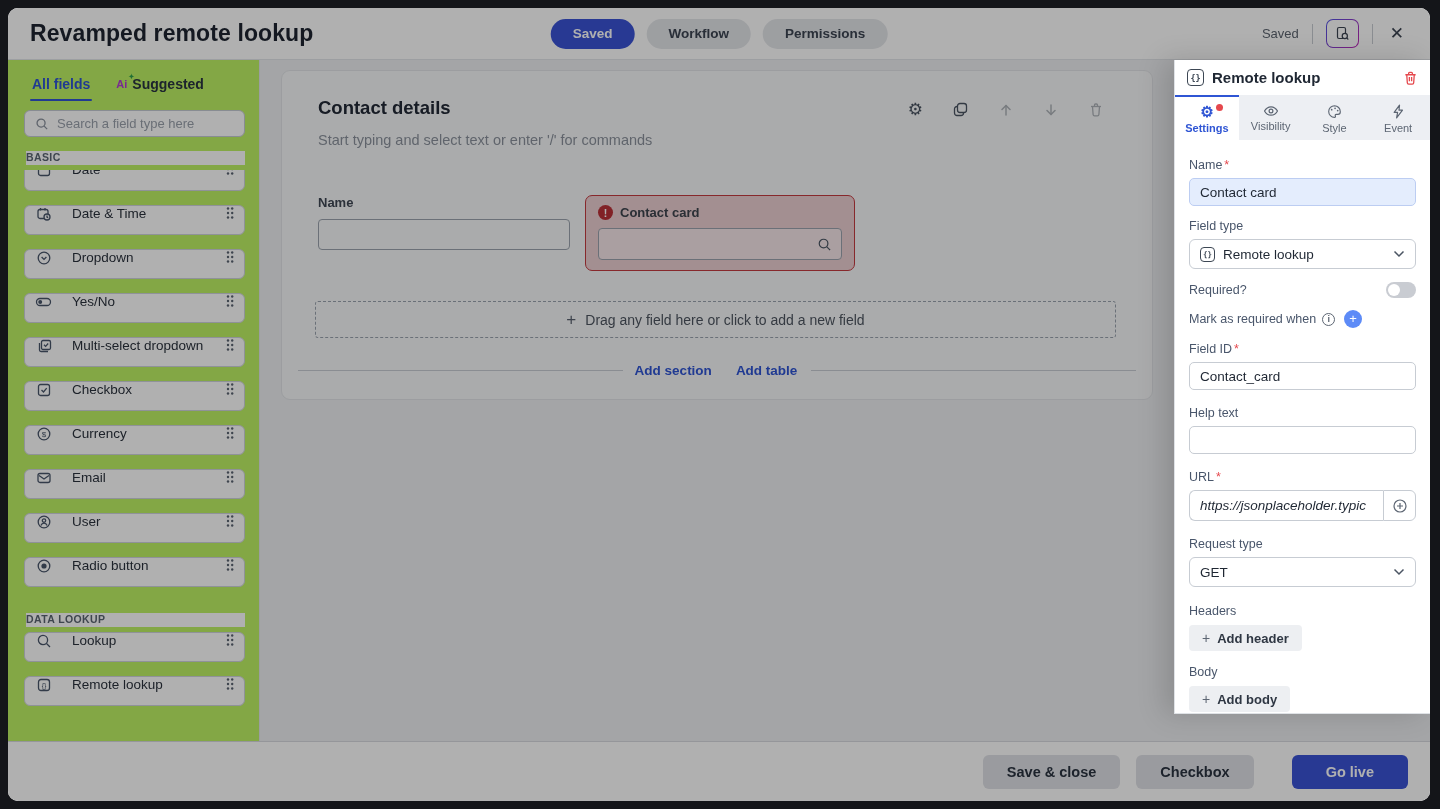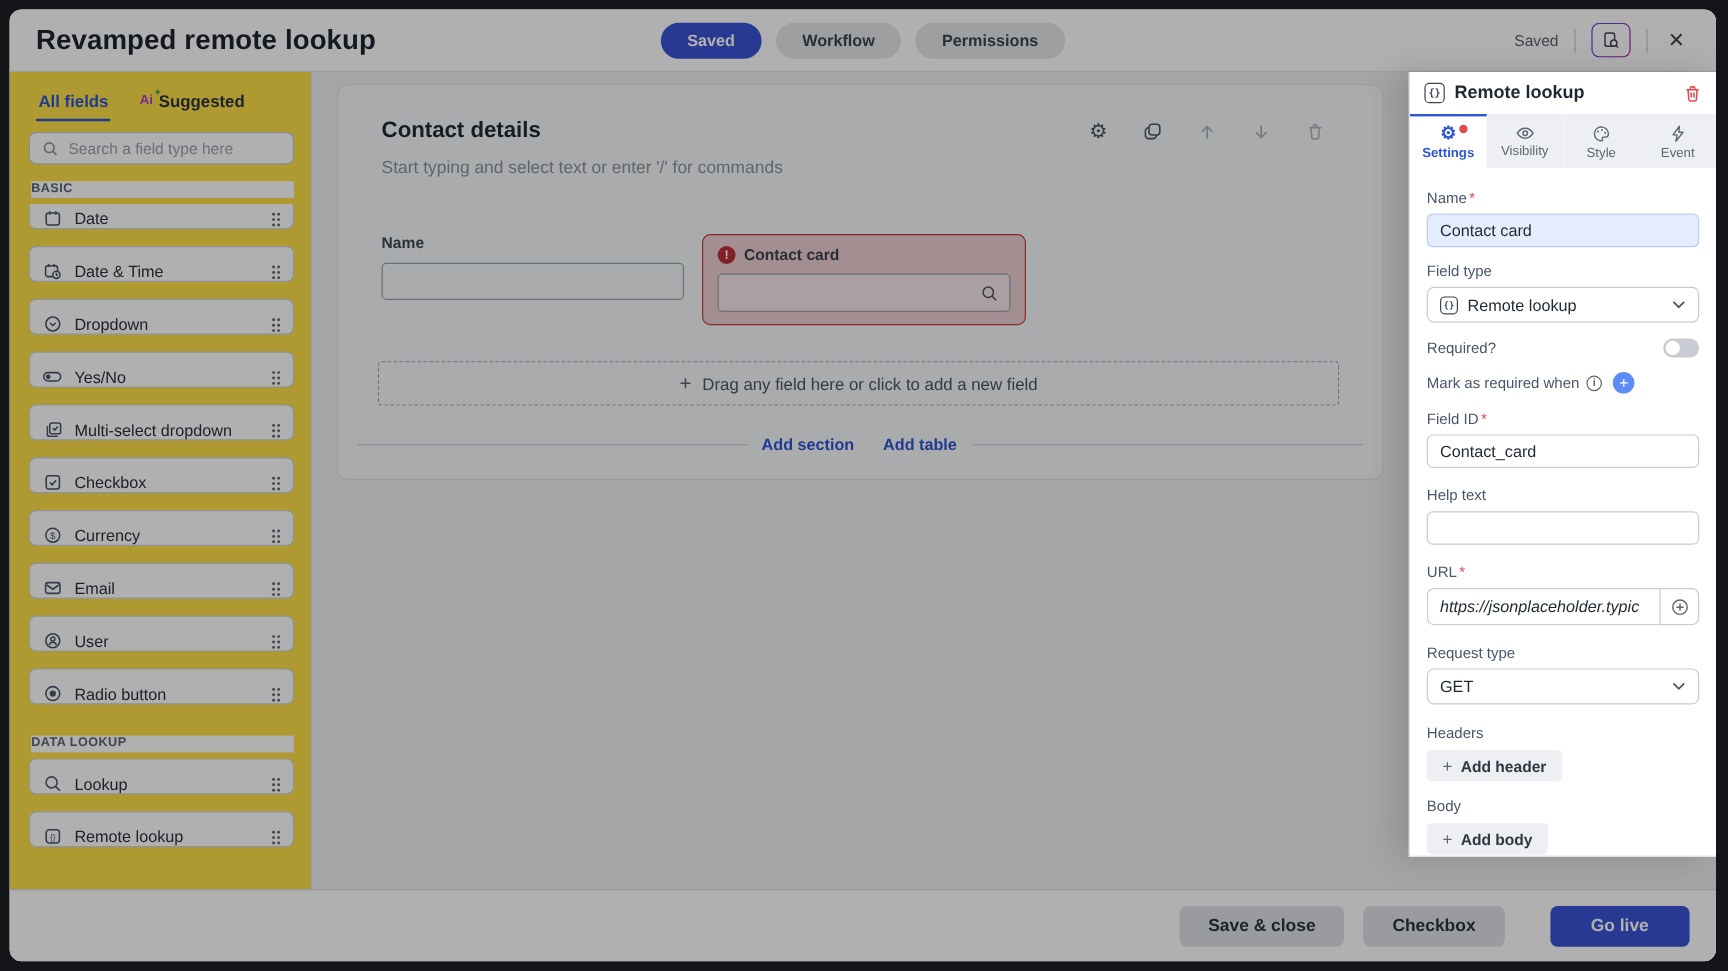--- a/index.html
+++ b/index.html
@@ -21,37 +21,37 @@
   .tb-div { width:1px; height:20px; background:#c9ccd3; }
   .preview-btn { width:33px; height:29px; border-radius:7px; border:1.5px solid transparent;
                  background:linear-gradient(#fff,#fff) padding-box, linear-gradient(125deg,#4f55e5,#c026b3) border-box;
                  display:flex; align-items:center; justify-content:center; cursor:pointer; }
   .close-x { font-size:17px; color:#3c4452; cursor:pointer; padding:2px 4px; }
 
   
   .body-row { display:flex; height:681px; }
 
   
-  .sidebar { width:252px; background:#fde047; border-right:1px solid #e3e5e9; padding:12px 14px 0 16px; overflow:hidden; }
+  .sidebar { width:252px; background:#bef264; border-right:1px solid #e3e5e9; padding:12px 14px 0 16px; overflow:hidden; }
   .side-tabs { display:flex; align-items:center; gap:26px; padding:4px 0 8px 8px; }
   .side-tab { font-size:14px; font-weight:700; color:#2a3542; cursor:pointer; position:relative; display:flex; align-items:center; gap:5px; }
   .side-tab.active { color:#2f55d4; }
   .side-tab.active::after { content:""; position:absolute; left:-2px; right:-2px; bottom:-9px; height:2.5px; background:#2f55d4; border-radius:2px; }
   .ai-glyph { font-size:11px; font-weight:800; color:#b13bd4; position:relative; }
   .ai-glyph::after { content:"✦"; position:absolute; top:-5px; right:-7px; font-size:7px; color:#2fa24c; }
   .search-box { margin:10px 0 14px 0; height:27px; border:1px solid #c6cbd4; border-radius:6px;
                 display:flex; align-items:center; gap:8px; padding:0 10px; background:#fff; }
   .search-box input { border:none; outline:none; font-size:13px; color:#333; width:100%; background:transparent; }
   .search-box input::placeholder { color:#9aa1ac; }
   .side-label { font-size:10.5px; font-weight:700; letter-spacing:.4px; color:#5a6572; margin:4px 0 5px 2px;
                 position:relative; z-index:2; background:#fff; padding-bottom:2px; }
   .group-rows { overflow:hidden; }
   .group-rows.clip .side-row:first-child { margin-top:-9px; }
   .side-row { height:30px; border:1px solid #cfd4dc; border-radius:6px; margin-bottom:14px;
-              display:flex; align-items:flex-end; gap:10px; padding:0 9px 0 10px; background:#fff; cursor:grab; }
+              display:flex; align-items:flex-start; gap:20px; padding:0 9px 0 10px; background:#fff; cursor:grab; }
   .side-row .lbl { font-size:13.5px; color:#2b323d; flex:1; }
   .f-icon { display:flex; width:17px; justify-content:center; color:#49566b; }
   .drag6 { display:flex; }
 
   
   .canvas { flex:1; background:#eef0f2; position:relative; overflow:hidden; }
   .card { position:absolute; left:21px; top:10px; width:872px; height:330px; background:#f7f8f9;
           border:1px solid #e2e4e8; border-radius:9px; padding:26px 36px; }
   .card-title { font-size:18.5px; font-weight:700; color:#222936; }
   .card-ph { font-size:14.5px; color:#8b929d; margin-top:13px; }

